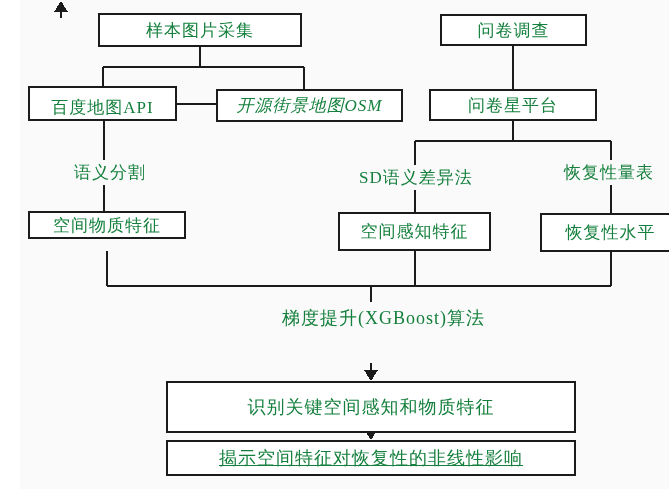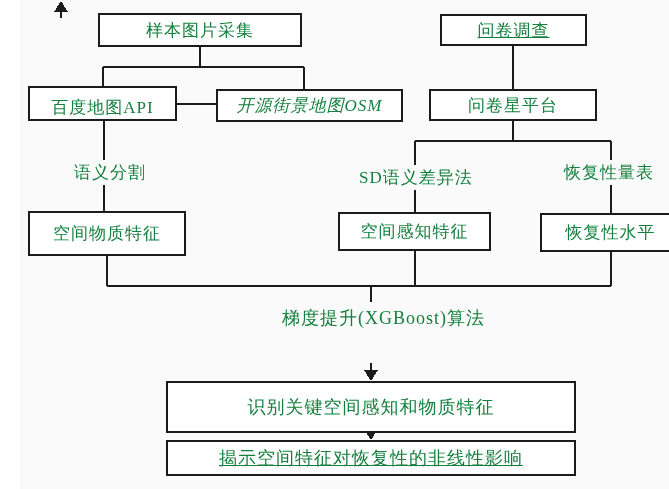--- a/index.html
+++ b/index.html
@@ -79,39 +79,39 @@
     <g fill="#1b1b1b" stroke="none">
       <polygon points="344,370 358,370 351,381"></polygon>
       <polygon points="344,429 358,429 351,440"></polygon>
       <polygon points="34,12 48,12 41,1"></polygon>
     </g>
   </svg>
 
   <div class="box" style="left:78px; top:13px; width:204px; height:34px;">
     <span>样本图片采集</span>
   </div>
-  <div class="box" style="left:420px; top:14px; width:147px; height:32px;text-decoration:underline;">
+  <div class="box" style="left:420px; top:14px; width:147px; height:32px;">
     <span>问卷调查</span>
   </div>
 
   <div class="box" style="left:8px; top:86px; width:149px; height:35px;align-items:flex-end;">
     <span>百度地图API</span>
   </div>
   <div class="box" style="left:196px; top:89px; width:187px; height:33px;font-style:italic;">
     <span>开源街景地图OSM</span>
   </div>
   <div class="box" style="left:409px; top:89px; width:168px; height:32px;">
     <span>问卷星平台</span>
   </div>
 
   <div class="edge-label" style="left:48px; top:160px; width:84px;">语义分割</div>
   <div class="edge-label" style="left:336px; top:165px; width:115px;">SD语义差异法</div>
   <div class="edge-label" style="left:541px; top:160px; width:95px;">恢复性量表</div>
 
-  <div class="box" style="left:8px; top:211px; width:158px; height:45px;">
+  <div class="box" style="left:8px; top:211px; width:158px; height:28px;">
     <span>空间物质特征</span>
   </div>
   <div class="box" style="left:318px; top:212px; width:153px; height:39px;">
     <span>空间感知特征</span>
   </div>
   <div class="box" style="left:520px; top:213px; width:141px; height:39px;">
     <span>恢复性水平</span>
   </div>
 
   <div class="process-text" style="left:258px; top:302px;">

